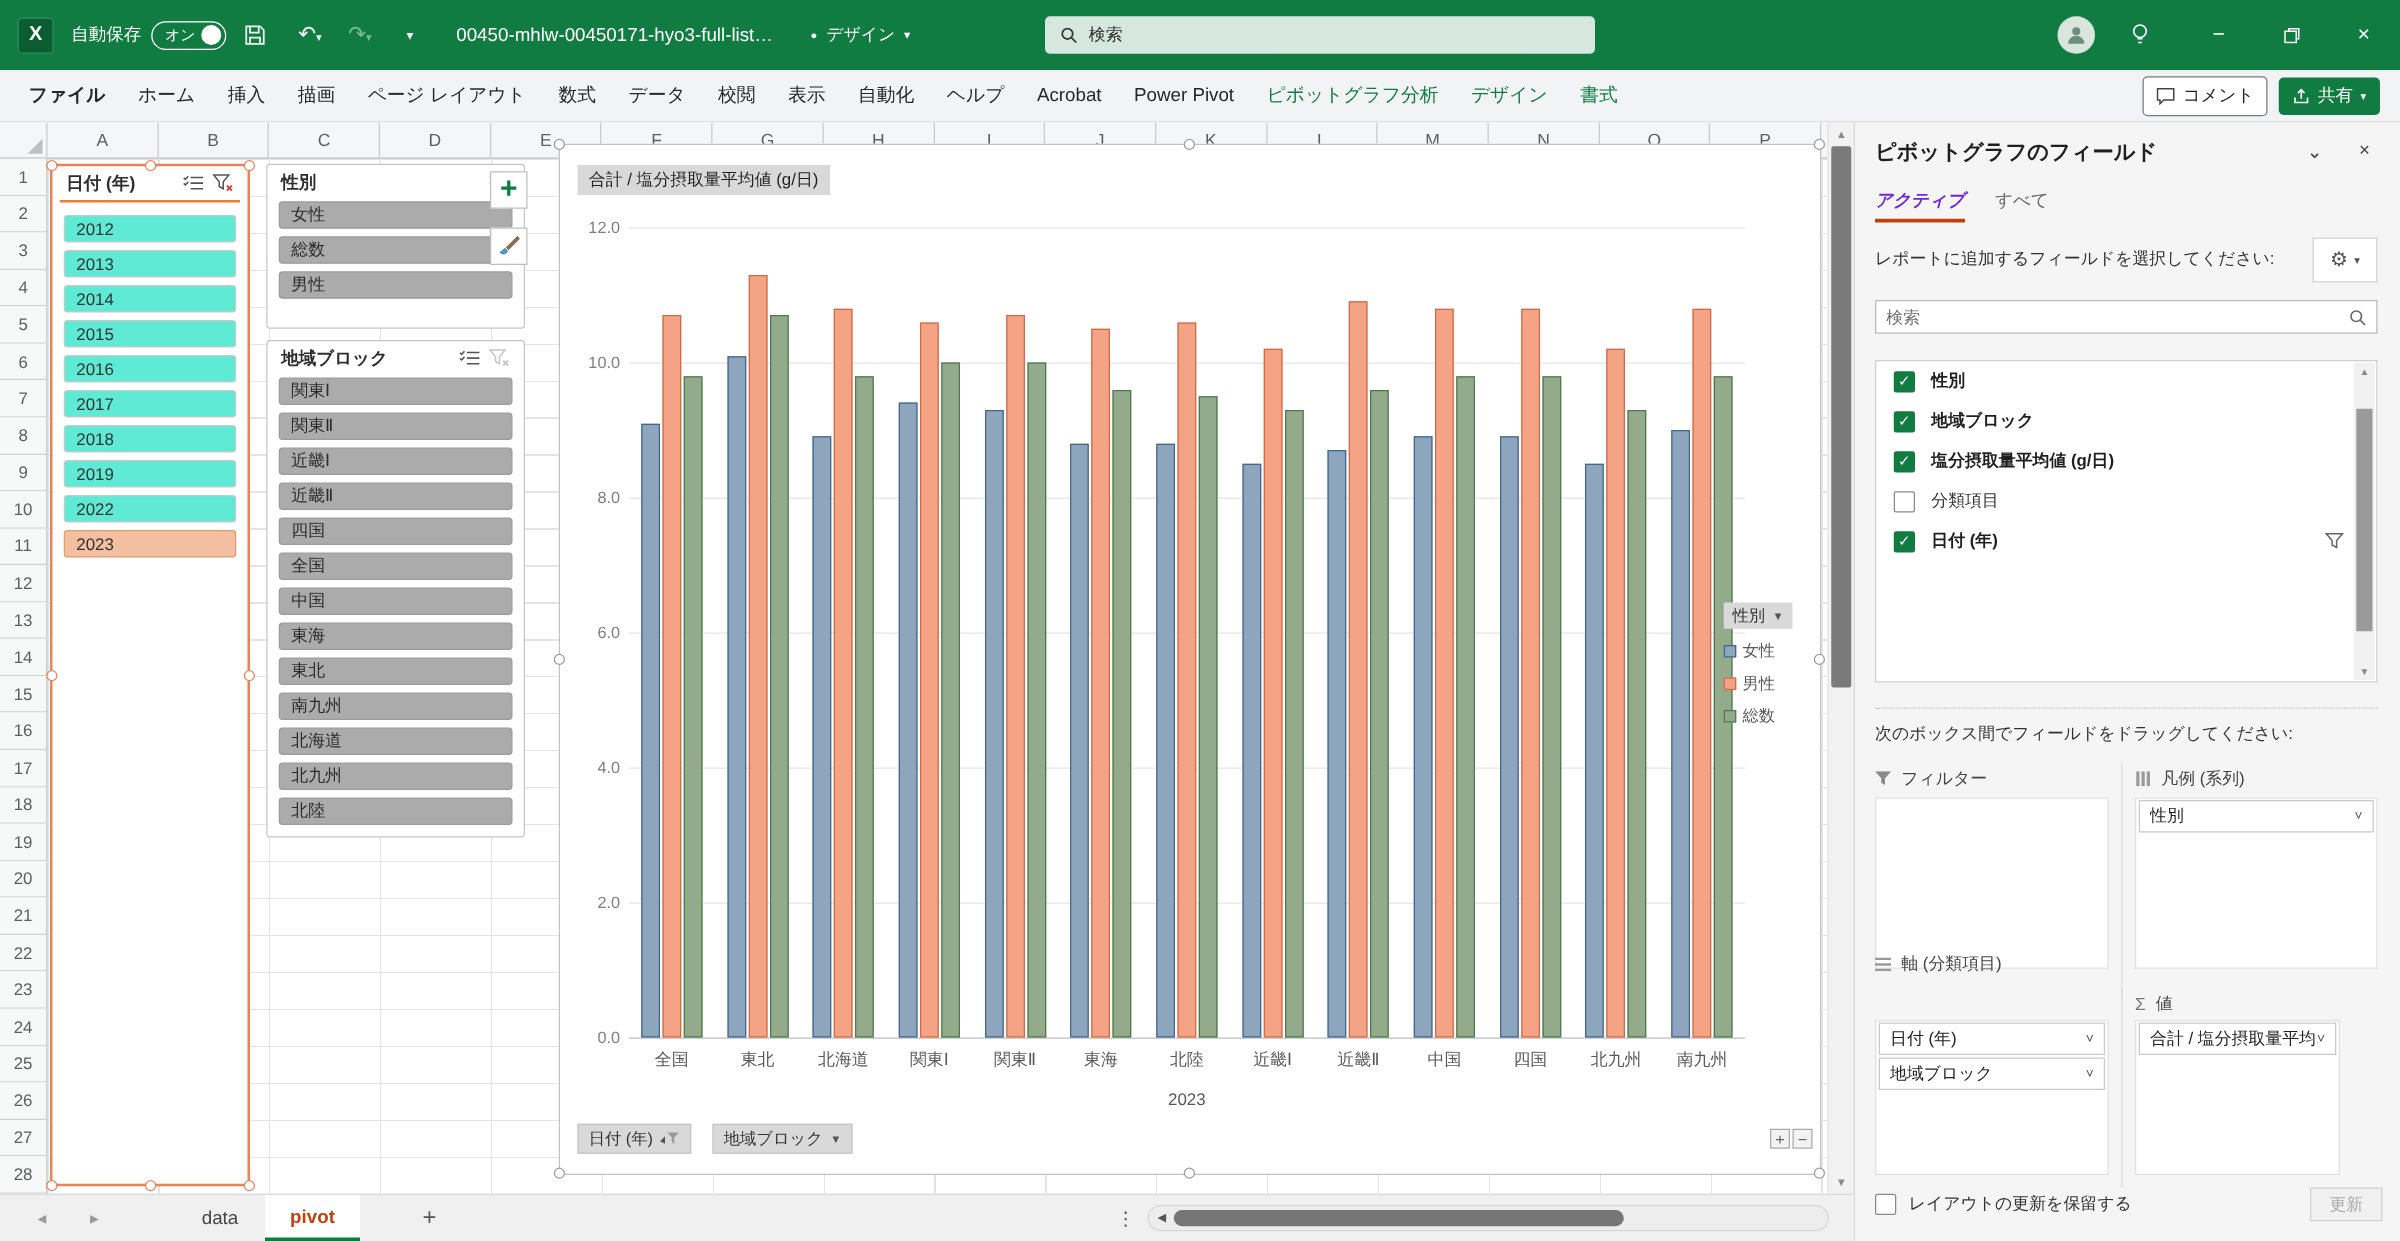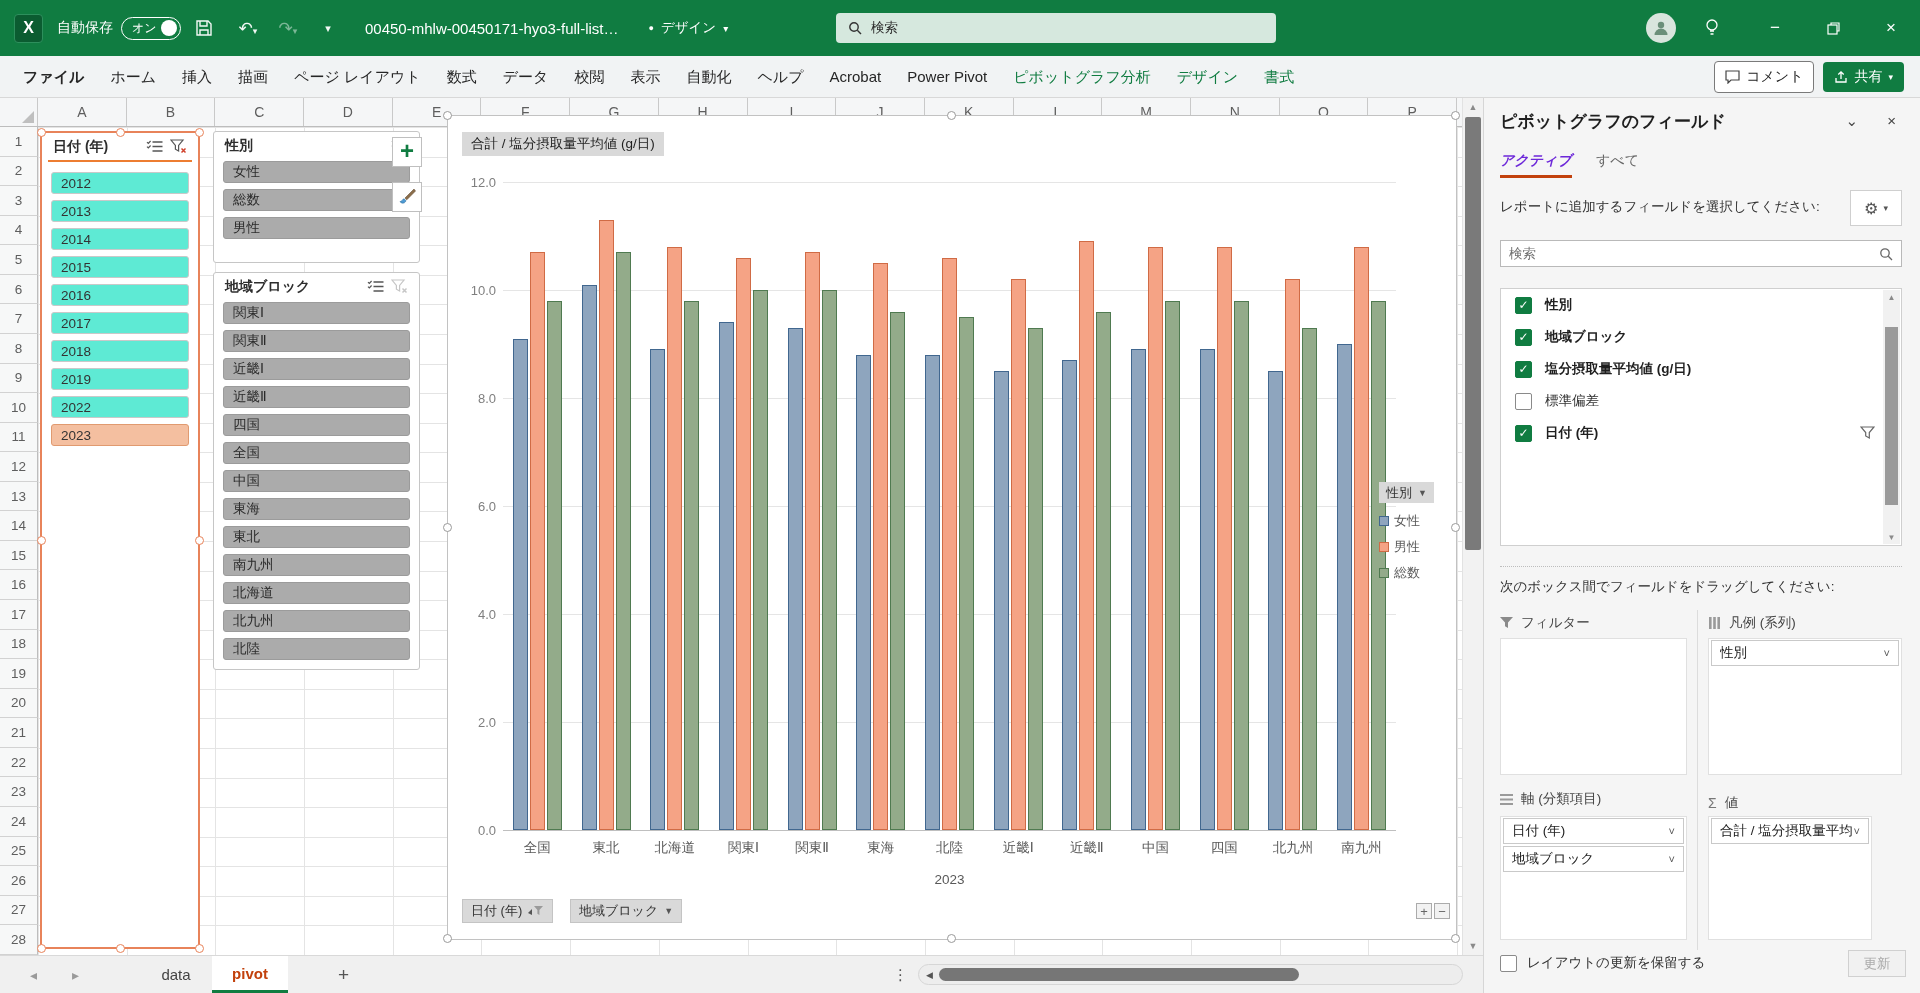--- a/index.html
+++ b/index.html
@@ -573,21 +573,21 @@
         <div class="fl-item">
           <div class="cb on">✓</div>
           <div class="fl-label bold">地域ブロック</div>
         </div>
         <div class="fl-item">
           <div class="cb on">✓</div>
           <div class="fl-label bold">塩分摂取量平均値 (g/日)</div>
         </div>
         <div class="fl-item">
           <div class="cb"></div>
-          <div class="fl-label">標準偏差</div>
+          <div class="fl-label">分類項目</div>
         </div>
         <div class="fl-item">
           <div class="cb on">✓</div>
           <div class="fl-label bold">日付 (年)</div>
           <svg width="15" height="14" viewBox="0 0 15 14" style="margin-left: auto; margin-right: 26px;">
             <path d="M1 1h13L9.3 6.5V12l-3.6-2V6.5z" fill="none" stroke="#666" stroke-width="1.2"></path>
           </svg>
         </div>
       </div>
     <div class="pn-dots"></div>
@@ -608,21 +608,21 @@
     </div>
     <div class="qbox" style="left:16px;top:540px;width:187px;height:137px;" id="box-filters"></div>
     <div class="qbox" style="left:224px;top:540px;width:194px;height:137px;" id="box-legend">
         <div class="qitem">
           <div class="grow">性別</div>
           <div style="font-size: 11px; color: rgb(85, 85, 85);">˅</div>
         </div>
       </div>
 
     <div class="vdiv" style="top:692px;height:160px;"></div>
-    <div class="qhead" style="left:16px;top:692px;">
+    <div class="qhead" style="left:16px;top:664px;">
       <svg width="13" height="11" viewBox="0 0 13 11">
           <path d="M0 0h13v2H0zM0 4.5h13v2H0zM0 9h13v2H0z" fill="#9a9a9a"></path>
         </svg>
       <span>軸 (分類項目)</span>
     </div>
     <div class="qhead" style="left:224px;top:696px;">
       <span style="font-size:14px;color:#777;">Σ</span>
       <span>値</span>
     </div>
     <div class="qbox" style="left:16px;top:718px;width:187px;height:124px;" id="box-axis">

